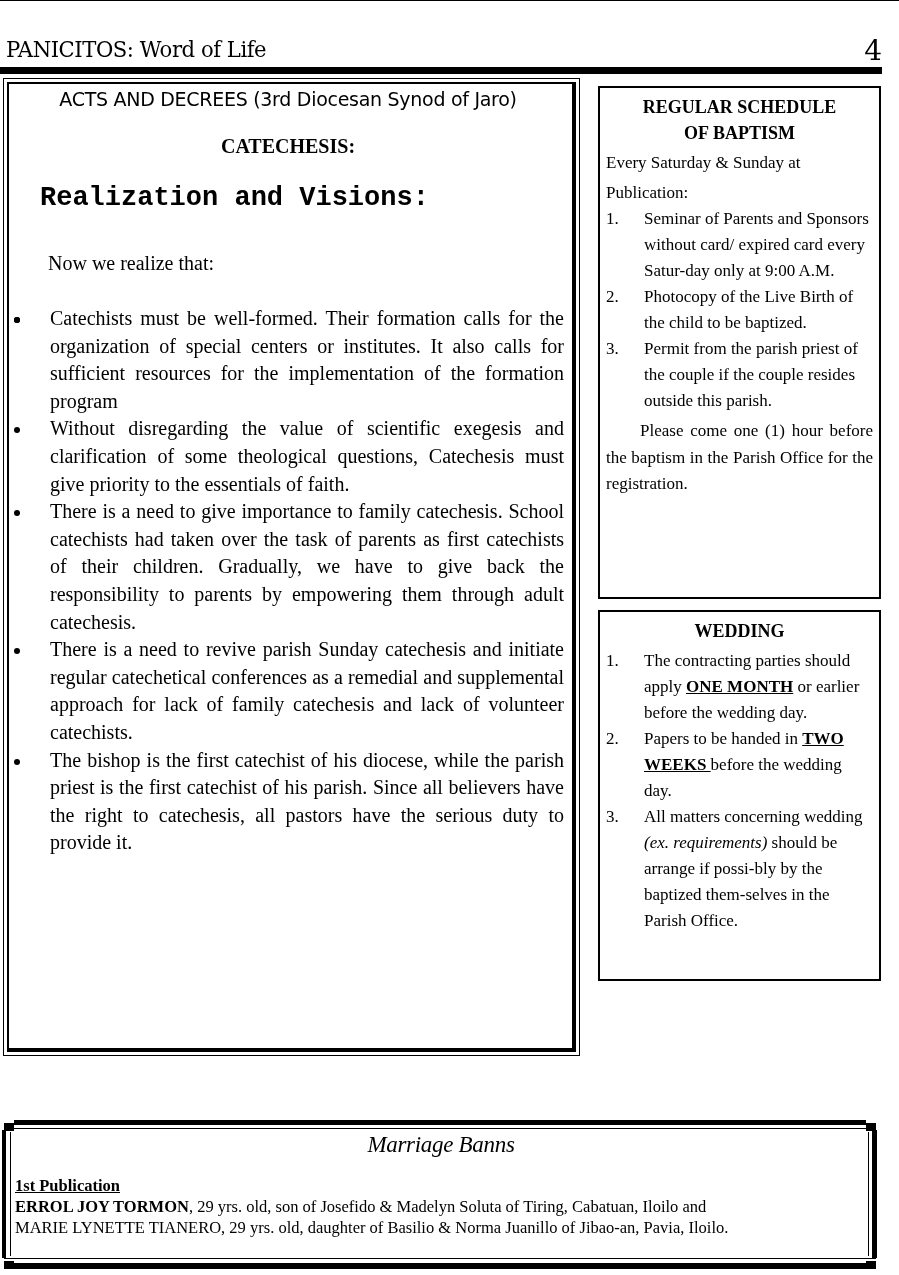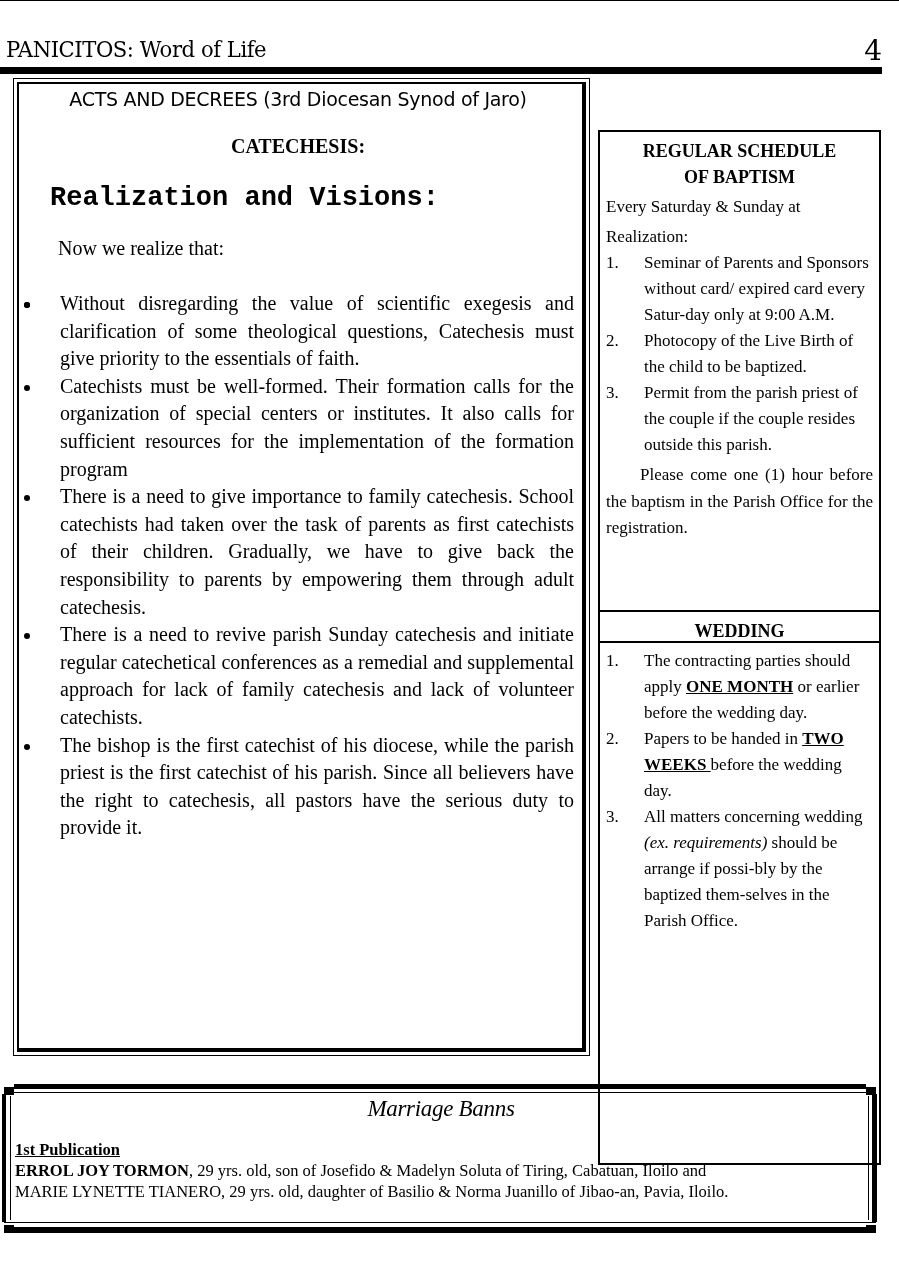--- a/index.html
+++ b/index.html
@@ -7,47 +7,47 @@
     body { position: relative; color: #000; font-family: "Liberation Serif", serif; }
 
     .top-rule { position: absolute; left: 0; top: 0; width: 899px; height: 1px; background: #000; }
 
     .masthead { position: absolute; left: 6px; top: 34px; width: 880px; height: 36px; }
     .masthead .title { position: absolute; left: 0; top: 2px; font-family: "DejaVu Serif", serif; font-size: 23px; letter-spacing: -0.5px; transform: scaleX(0.92); transform-origin: left; }
     .masthead .page-num { position: absolute; right: 4px; top: 0; font-family: "DejaVu Serif", serif; font-size: 28px; }
     .head-rule { position: absolute; left: 0; top: 67px; width: 882px; height: 7px; background: #000; }
 
     
-    .article-outer { position: absolute; left: 13px; top: 78px; width: 577px; height: 978px; border: 1px solid #000; }
+    .article-outer { position: absolute; left: 3px; top: 78px; width: 577px; height: 978px; border: 1px solid #000; }
     .article-inner { position: absolute; left: 3px; top: 3px; right: 3px; bottom: 3px; border-top: 2px solid #000; border-left: 2px solid #000; border-right: 4px solid #000; border-bottom: 4px solid #000; }
     .article-content { position: absolute; left: 8px; top: 6px; width: 552px; }
     .article-title { font-family: "DejaVu Sans", sans-serif; font-size: 20px; text-align: center; letter-spacing: -0.3px; transform: scaleX(0.95); line-height: 28px; }
     .article-subtitle { font-family: "Liberation Serif", serif; font-weight: bold; font-size: 20px; text-align: center; margin-top: 21px; line-height: 24px; }
     .section-heading { font-family: Liberation Mono, monospace; font-weight: bold; font-size: 27px; margin-top: 28px; line-height: 24px; margin-left: 28px; }
-    .intro-line { font-family: "Liberation Serif", serif; font-size: 20px; margin-top: 26px; padding-left: 36px; line-height: 24px; }
+    .intro-line { font-family: "Liberation Serif", serif; font-size: 20px; margin-top: 41px; padding-left: 36px; line-height: 24px; }
     .bullets { list-style: none; margin-top: 30px; }
     .bullet-item { position: relative; padding-left: 38px; font-family: "Liberation Serif", serif; font-size: 20px; line-height: 27.6px; text-align: justify; }
     .bullet-item .dot { position: absolute; left: 2px; top: 12px; width: 6px; height: 6px; border-radius: 50%; background: #000; }
 
     
     .side-box { position: absolute; left: 598px; width: 283px; border: 2px solid #000; padding: 6px 6px 8px 6px; font-family: "Liberation Serif", serif; }
-    .box-baptism { top: 86px; height: 513px; margin-top: 44px; }
-    .box-wedding { top: 610px; height: 555px; }
+    .box-baptism { top: 86px; height: 513px; }
+    .box-wedding { top: 610px; height: 371px; }
     .box-heading { font-weight: bold; font-size: 18px; text-align: center; line-height: 26px; }
     .box-text { font-size: 17px; line-height: 26px; }
     .box-text.spaced { margin-top: 4px; }
     .num-list { list-style: none; }
     .num-item { position: relative; padding-left: 38px; font-size: 17px; line-height: 26px; }
     .num-item .num { position: absolute; left: 0; top: 0; }
     .closing { font-size: 17px; line-height: 26.5px; text-align: justify; text-indent: 34px; margin-top: 4px; }
     .ul-bold { font-weight: bold; text-decoration: underline; }
     .ital { font-style: italic; }
 
     
-    .banns-frame { position: absolute; left: 2px; top: 1084px; width: 878px; height: 152px; }
+    .banns-frame { position: absolute; left: 2px; top: 1120px; width: 878px; height: 152px; }
     .banns-top-thick { position: absolute; left: 12px; top: 0; width: 852px; height: 5px; background: #000; }
     .banns-top-thin { position: absolute; left: 2px; top: 8px; width: 872px; height: 1px; background: #000; }
     .banns-bot-thin { position: absolute; left: 2px; top: 138px; width: 872px; height: 1px; background: #000; }
     .banns-bot-thick { position: absolute; left: 12px; top: 143px; width: 852px; height: 6px; background: #000; }
     .banns-left-thick { position: absolute; left: 0; top: 10px; width: 4px; height: 128px; background: #000; }
     .banns-left-thin { position: absolute; left: 8px; top: 12px; width: 1px; height: 124px; background: #000; }
     .banns-right-thin { position: absolute; left: 866px; top: 12px; width: 1px; height: 124px; background: #000; }
     .banns-right-thick { position: absolute; left: 870px; top: 10px; width: 5px; height: 128px; background: #000; }
     .corner { position: absolute; width: 10px; height: 8px; background: #000; }
     .corner.tl { left: 2px; top: 3px; }
@@ -73,38 +73,38 @@
 
 <div class="article-outer">
   <div class="article-inner"></div>
   <div class="article-content">
     <div class="article-title">ACTS AND DECREES (3rd Diocesan Synod of Jaro)</div>
     <div class="article-subtitle">CATECHESIS:</div>
     <div class="section-heading">Realization and Visions:</div>
     <div class="intro-line">Now we realize that:</div>
     <ul class="bullets">
       <li class="bullet-item"><span class="dot"></span></li>
+      <li class="bullet-item"><span class="dot"></span><span>Catechists must be well-formed. Their formation calls for the organization of special centers or institutes. It also calls for sufficient resources for the implementation of the formation program</span></li>
       <li class="bullet-item"><span class="dot"></span><span>Without disregarding the value of scientific exegesis and clarification of some theological questions, Catechesis must give priority to the essentials of faith.</span></li>
-      <li class="bullet-item"><span class="dot"></span><span>Catechists must be well-formed. Their formation calls for the organization of special centers or institutes. It also calls for sufficient resources for the implementation of the formation program</span></li>
       <li class="bullet-item"><span class="dot"></span><span>There is a need to give importance to family catechesis. School catechists had taken over the task of parents as first catechists of their children. Gradually, we have to give back the responsibility to parents by empowering them through adult catechesis.</span></li>
       <li class="bullet-item"><span class="dot"></span><span>There is a need to revive parish Sunday catechesis and initiate regular catechetical conferences as a remedial and supplemental approach for lack of family catechesis and lack of volunteer catechists.</span></li>
       <li class="bullet-item"><span class="dot"></span><span>The bishop is the first catechist of his diocese, while the parish priest is the first catechist of his parish. Since all believers have the right to catechesis, all pastors have the serious duty to provide it.</span></li>
     </ul>
   </div>
 </div>
 
 <div class="side-box box-baptism">
   <div class="box-heading">
     <div>REGULAR SCHEDULE</div>
     <div>OF BAPTISM</div>
   </div>
   <div class="box-text spaced">
     <div>Every Saturday &amp; Sunday at</div>
   </div>
-  <div class="box-text spaced">Realization:</div>
+  <div class="box-text spaced">Publication:</div>
   <ol class="num-list">
     <li class="num-item"><span class="num">1.</span><span>Seminar of Parents and Sponsors without card/ expired card every Satur-day only at 9:00 A.M.</span></li>
     <li class="num-item"><span class="num">2.</span><span>Photocopy of the Live Birth of the child to be baptized.</span></li>
     <li class="num-item"><span class="num">3.</span><span>Permit from the parish priest of the couple if the couple resides outside this parish.</span></li>
   </ol>
   <div class="closing">Please come one (1) hour before the baptism in the Parish Office for the registration.</div>
 </div>
 
 <div class="side-box box-wedding">
   <div class="box-heading">WEDDING</div>

